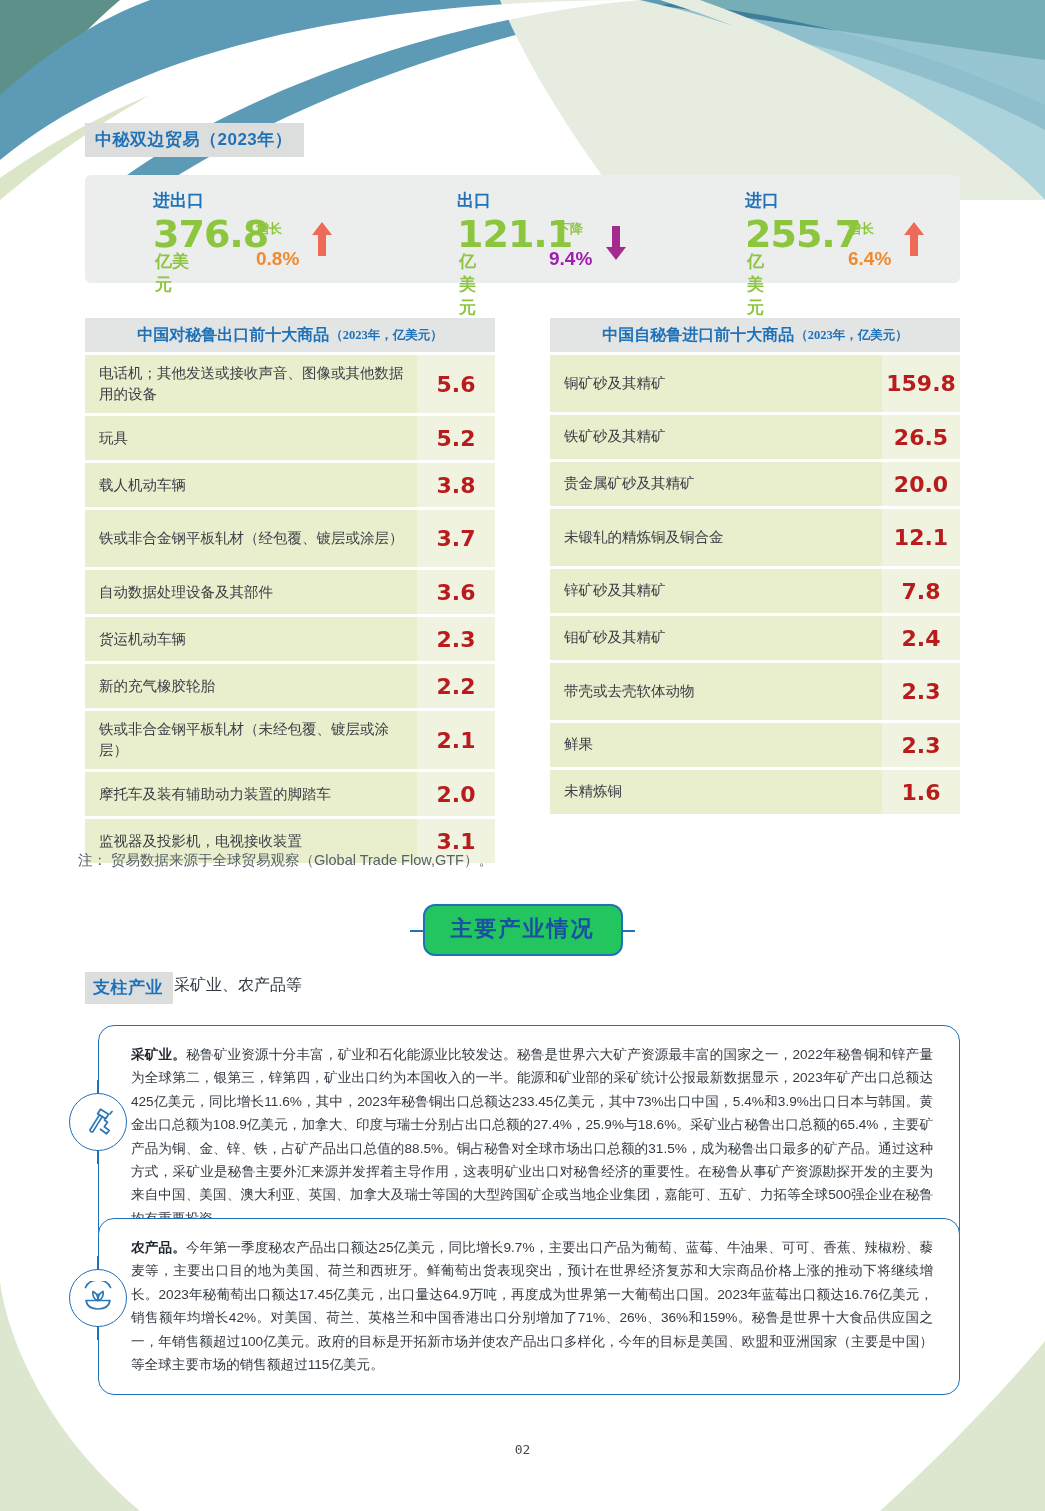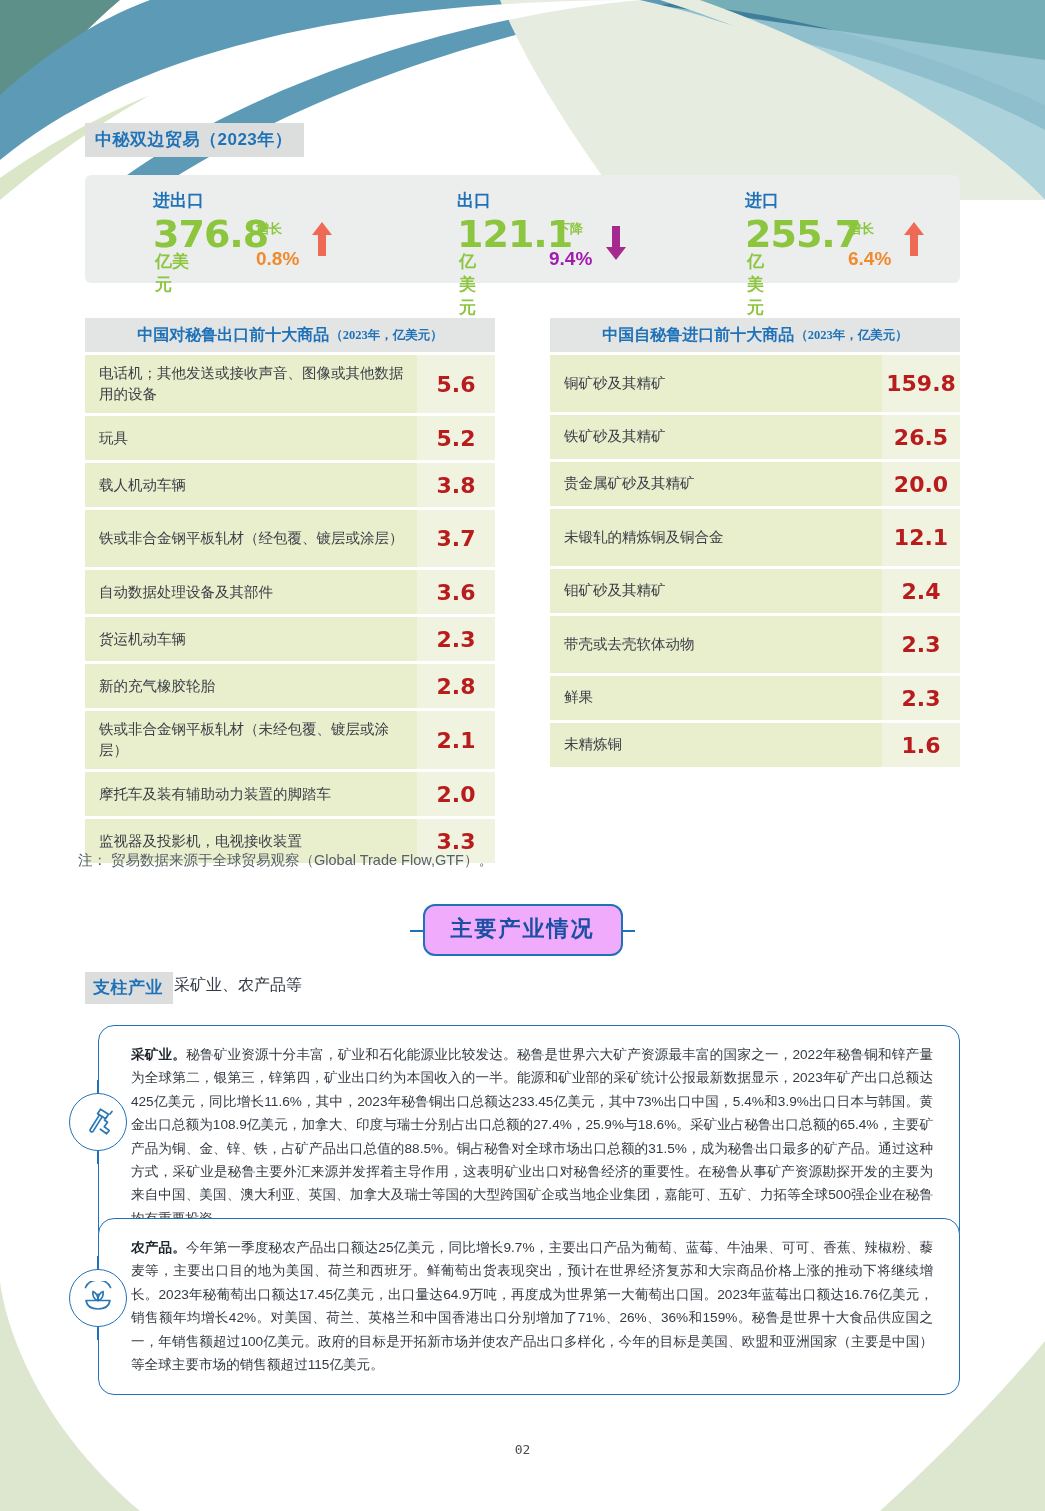--- a/index.html
+++ b/index.html
@@ -157,21 +157,21 @@
     width: 1045px; height: 50px;
     display: flex; align-items: center; justify-content: center;
   }
   #section-rule {
     position: absolute;
     left: 410px; right: 410px; top: 50%;
     height: 2px; background: #1f72b8;
   }
   #section-title {
     position: relative;
-    background: #f0abfc;
+    background: #22c55e;
     border: 2px solid #1f72b8;
     border-radius: 12px;
     color: #1a4fa3;
     font-weight: bold;
     font-size: 22px;
     letter-spacing: 2px;
     padding: 8px 26px 10px;
     white-space: nowrap;
   }
 
@@ -320,33 +320,33 @@
       <div class="trow h1">
           <div class="tcell-name">自动数据处理设备及其部件</div>
           <div class="tcell-val">3.6</div>
         </div>
       <div class="trow h1">
           <div class="tcell-name">货运机动车辆</div>
           <div class="tcell-val">2.3</div>
         </div>
       <div class="trow h1">
           <div class="tcell-name">新的充气橡胶轮胎</div>
-          <div class="tcell-val">2.8</div>
+          <div class="tcell-val">2.2</div>
         </div>
       <div class="trow h2">
           <div class="tcell-name">铁或非合金钢平板轧材（未经包覆、镀层或涂层）</div>
           <div class="tcell-val">2.1</div>
         </div>
       <div class="trow h1">
           <div class="tcell-name">摩托车及装有辅助动力装置的脚踏车</div>
           <div class="tcell-val">2.0</div>
         </div>
       <div class="trow h1">
           <div class="tcell-name">监视器及投影机，电视接收装置</div>
-          <div class="tcell-val">3.3</div>
+          <div class="tcell-val">3.1</div>
         </div>
     </div>
   </div>
 
   <div class="tbl" id="tbl-import">
     <div class="tbl-head">
       <span class="h-main">中国自秘鲁进口前十大商品</span>
       <span class="h-sub">（2023年，亿美元）</span>
     </div>
     <div>
@@ -358,20 +358,24 @@
           <div class="tcell-name">铁矿砂及其精矿</div>
           <div class="tcell-val">26.5</div>
         </div>
       <div class="trow h1">
           <div class="tcell-name">贵金属矿砂及其精矿</div>
           <div class="tcell-val">20.0</div>
         </div>
       <div class="trow h2">
           <div class="tcell-name">未锻轧的精炼铜及铜合金</div>
           <div class="tcell-val">12.1</div>
+        </div>
+      <div class="trow h1">
+          <div class="tcell-name">锌矿砂及其精矿</div>
+          <div class="tcell-val">7.8</div>
         </div>
       <div class="trow h1">
           <div class="tcell-name">钼矿砂及其精矿</div>
           <div class="tcell-val">2.4</div>
         </div>
       <div class="trow h2">
           <div class="tcell-name">带壳或去壳软体动物</div>
           <div class="tcell-val">2.3</div>
         </div>
       <div class="trow h1">

